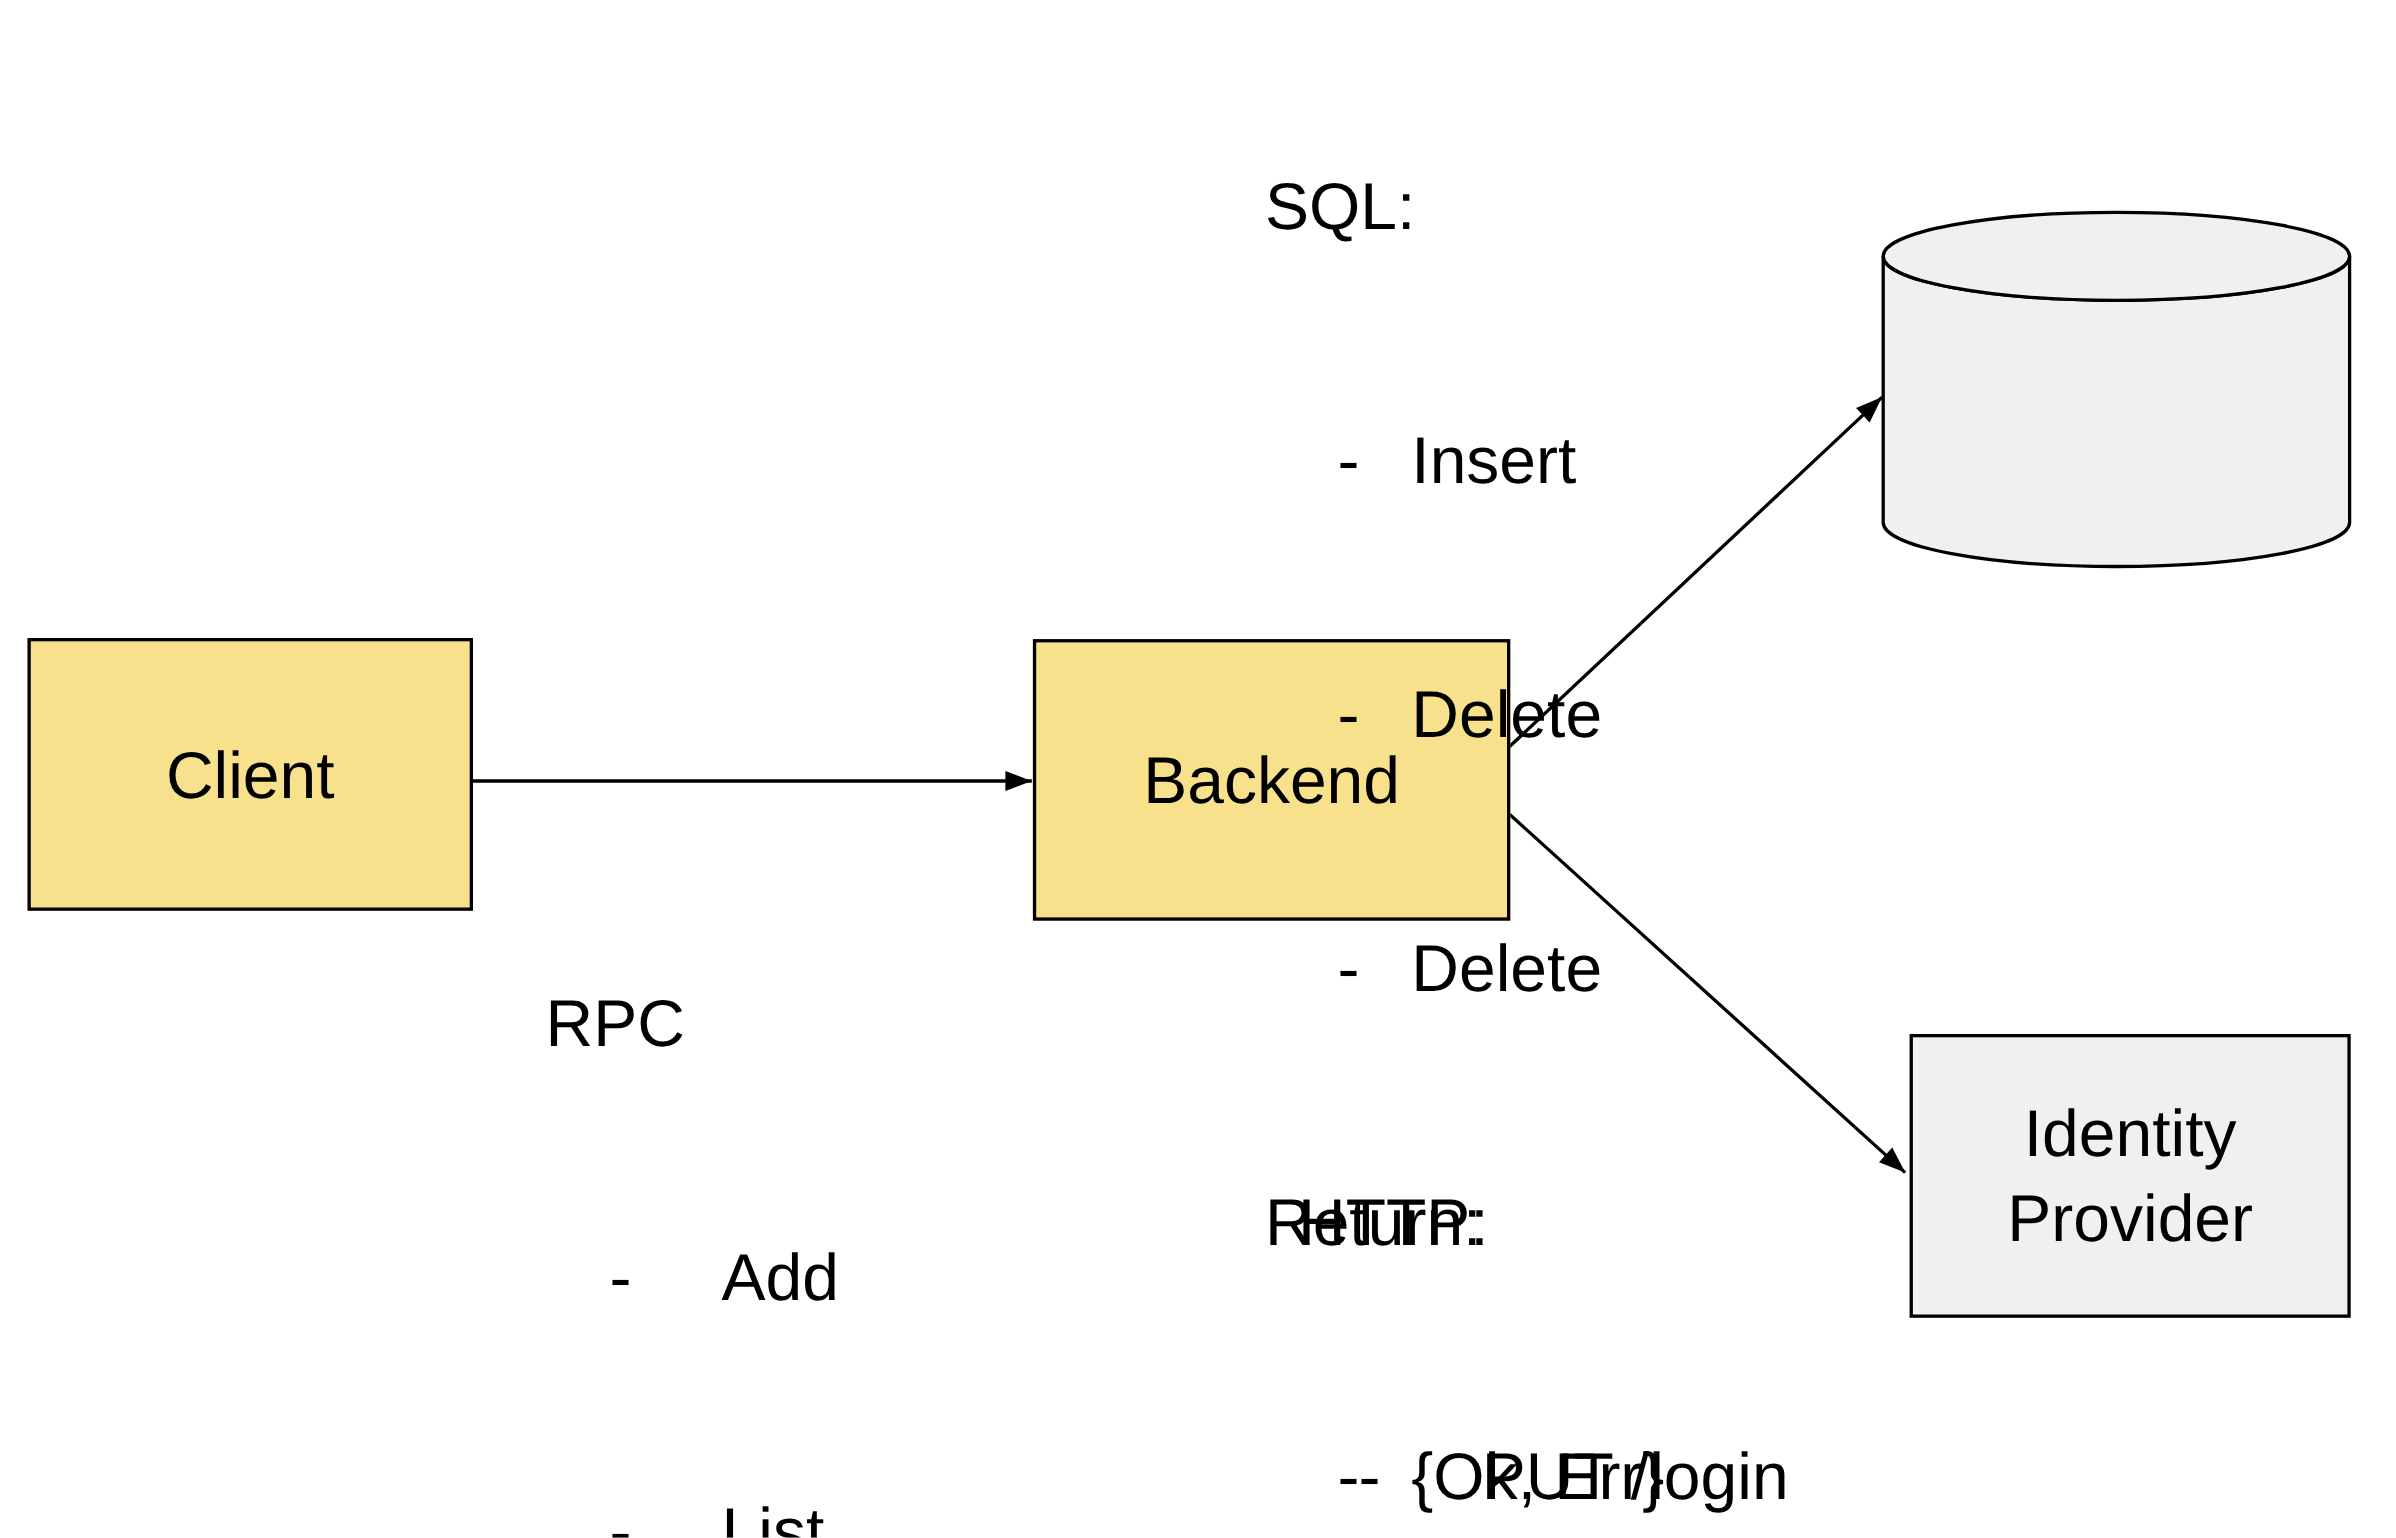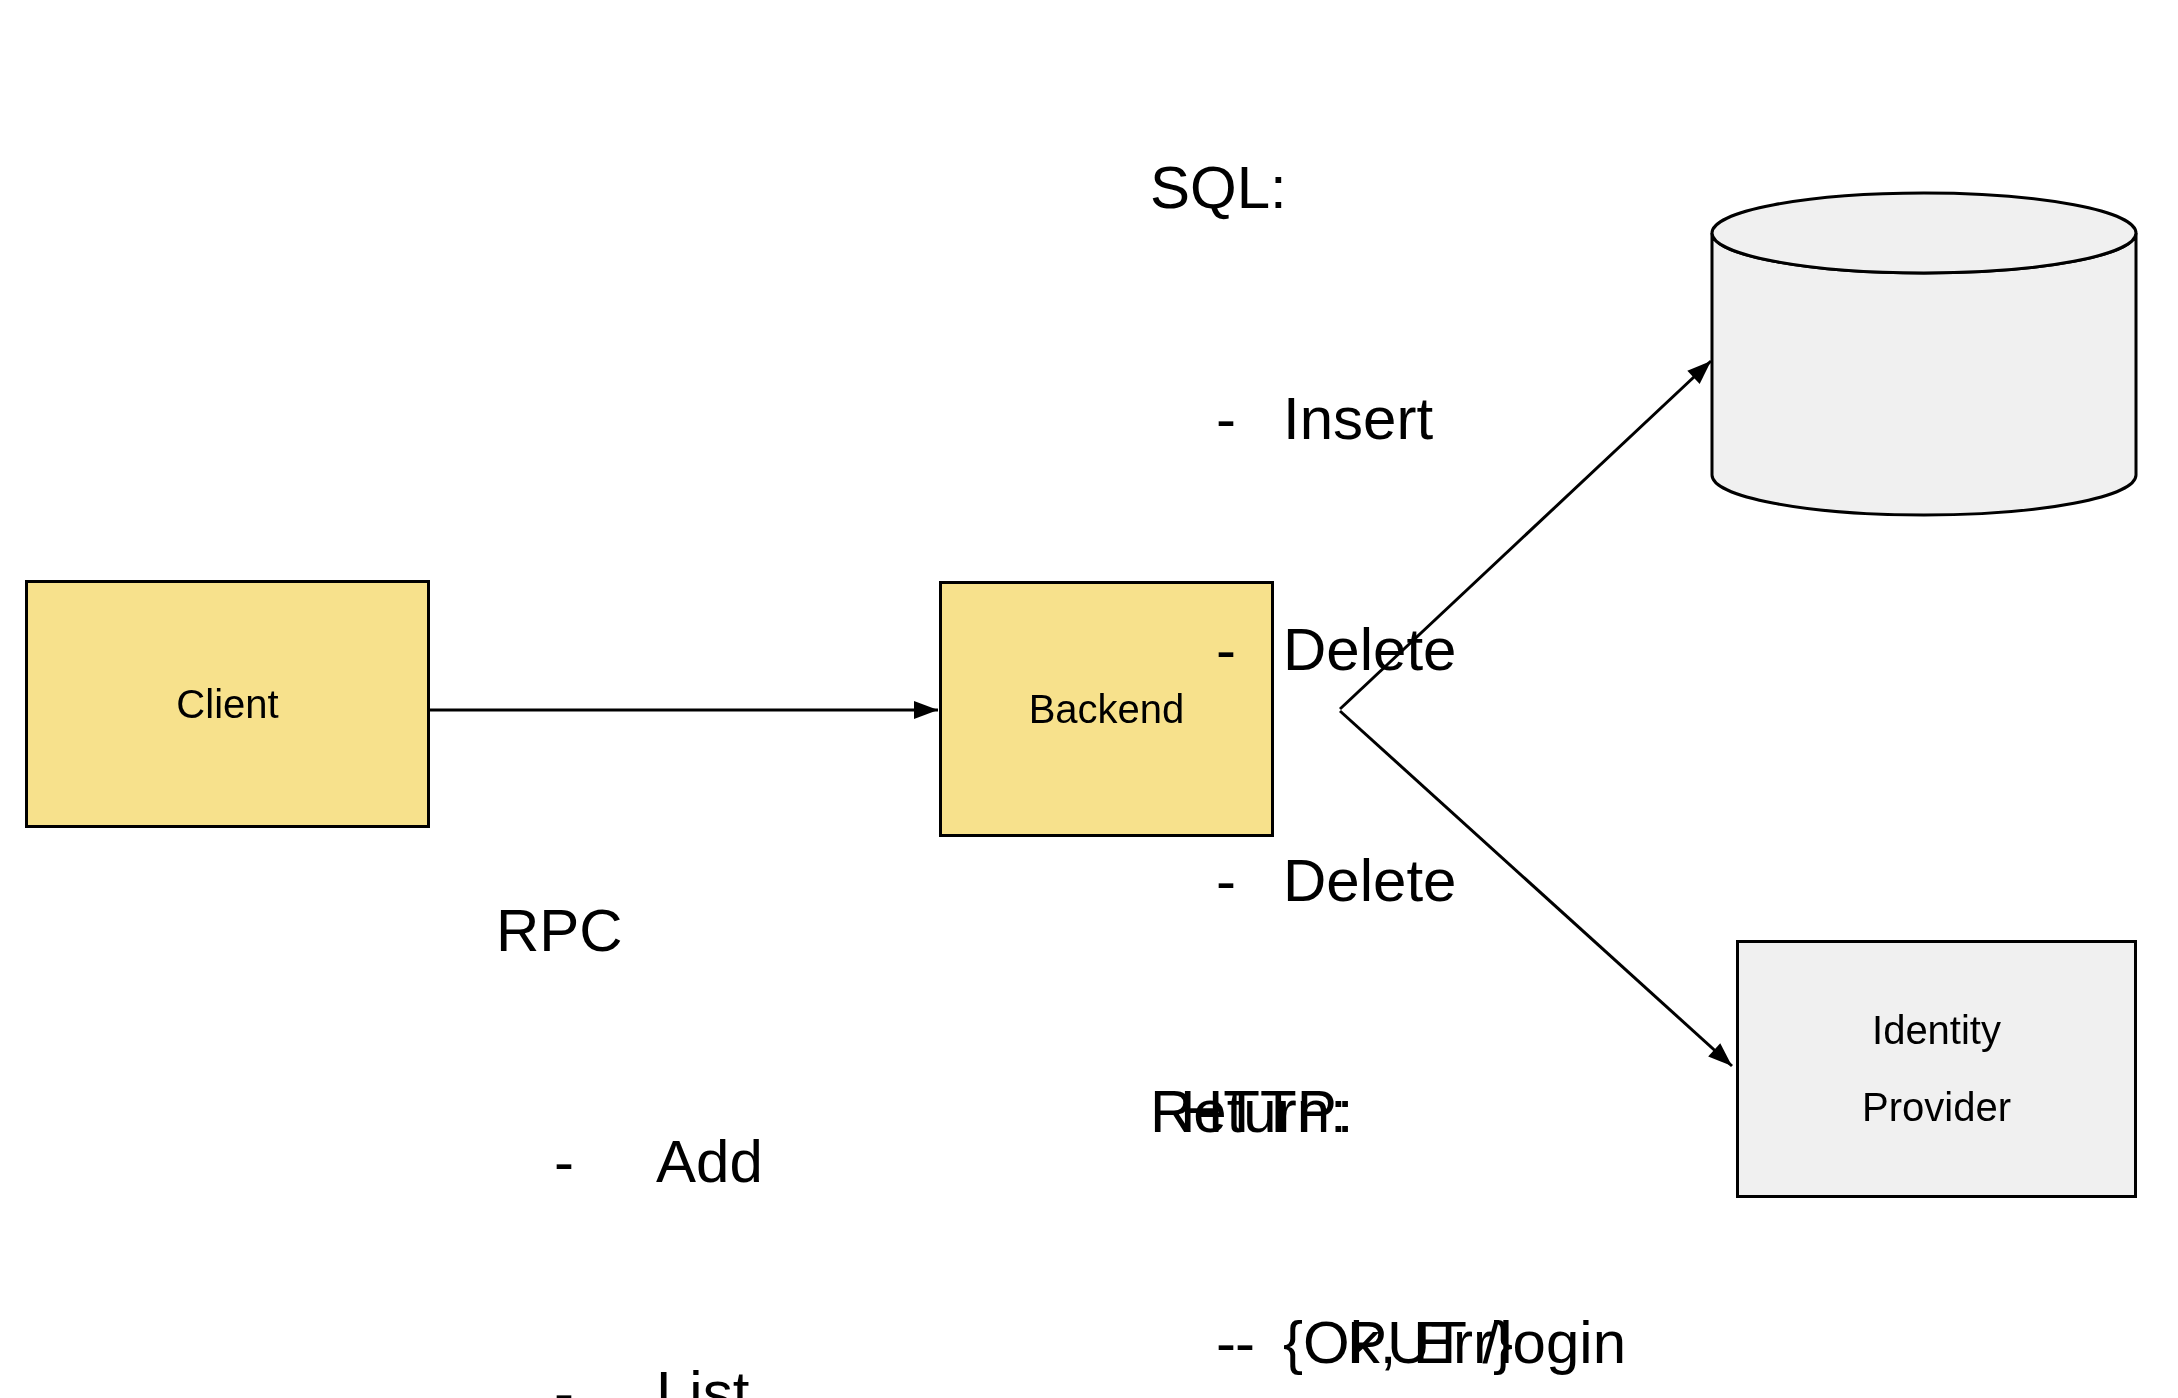--- a/index.html
+++ b/index.html
@@ -11,25 +11,25 @@
     font-family:"Liberation Sans","DejaVu Sans",sans-serif;
     color:#000;
     overflow:hidden;
   }
   .edges{position:absolute;left:0;top:0;width:2178px;height:1398px;}
   .node{
     position:absolute;
     box-sizing:border-box;
     border:3px solid #000;
     display:flex;align-items:center;justify-content:center;
-    font-size:40px;line-height:77px;
+    font-size:60px;line-height:77px;
     text-align:center;
   }
   #node-client{left:25px;top:580px;width:405px;height:248px;}
-  #node-backend{left:939px;top:581px;width:335px;height:256px;}
+  #node-backend{left:939px;top:581px;width:434px;height:256px;}
   #node-idp{left:1736px;top:940px;width:401px;height:258px;flex-direction:column;}
   #db-label{
     position:absolute;left:1712px;top:233px;width:424px;height:282px;
     display:flex;align-items:center;justify-content:center;
     font-size:60px;line-height:77px;
   }
   .ann{
     position:absolute;
     font-size:60px;line-height:77px;
     white-space:pre;

